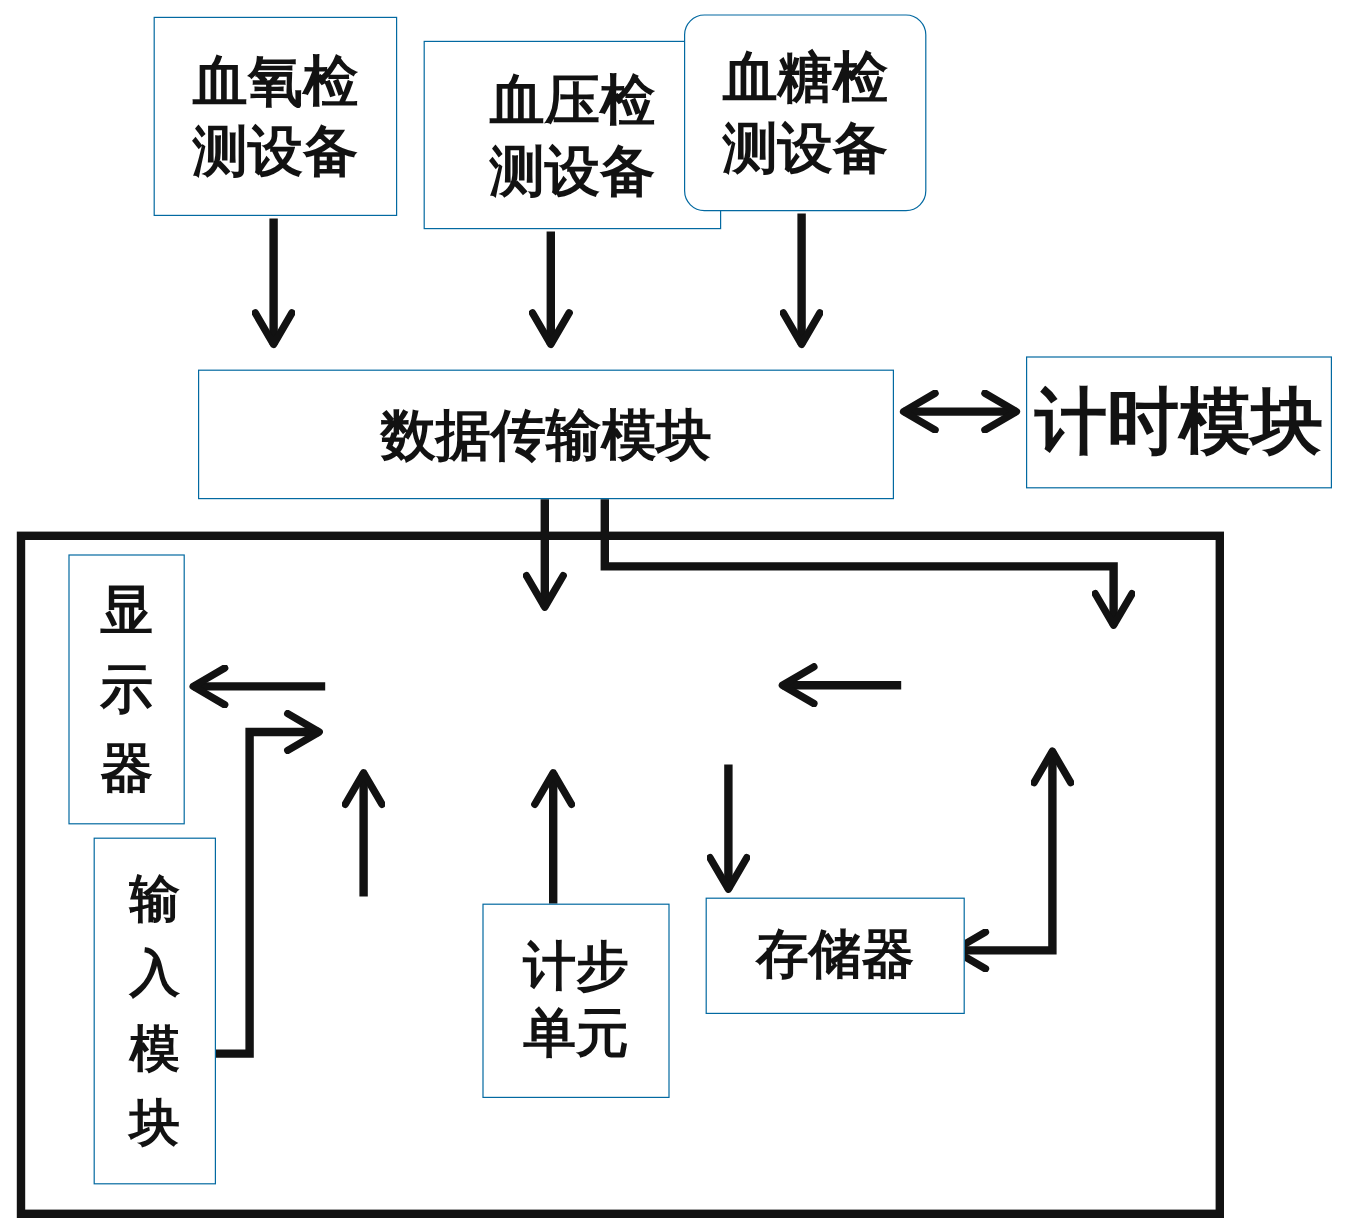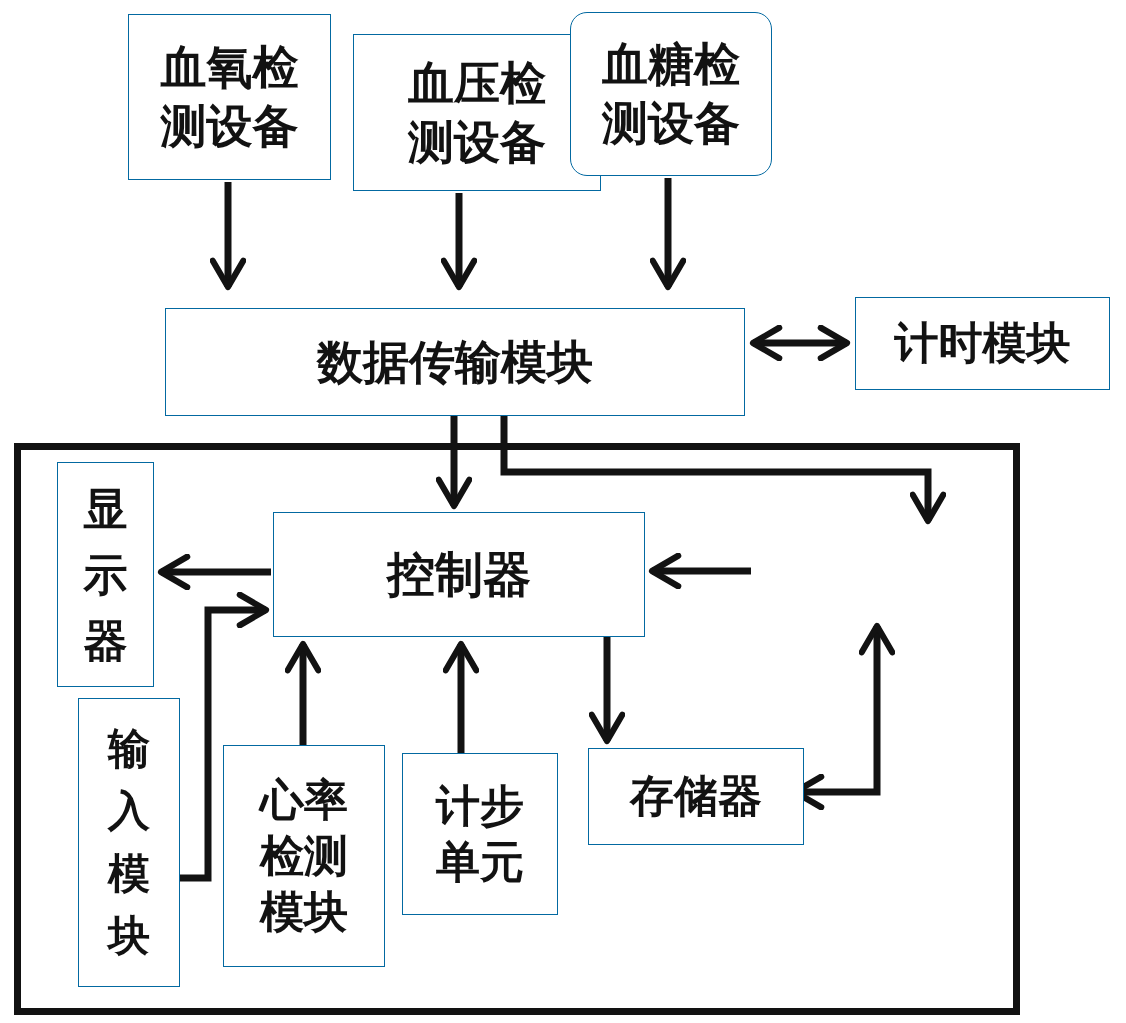--- a/index.html
+++ b/index.html
@@ -48,21 +48,21 @@
     font-weight: bold;
     white-space: nowrap;
     z-index: 2;
   }
 
   
   .n-blood-oxygen   { left:128px; top:14px;  width:203px; height:166px; font-size:46px; }
   .n-blood-pressure { left:353px; top:34px;  width:248px; height:157px; font-size:46px; }
   .n-blood-glucose  { left:570px; top:12px;  width:202px; height:164px; font-size:46px;border-radius:17px; }
   .n-data-transfer  { left:165px; top:292px; width:580px; height:108px; font-size:46px;margin-top:16px; }
-  .n-timing         { left:855px; top:297px; width:255px; height:93px;  font-size:44px; }
+  .n-timing         { left:855px; top:297px; width:255px; height:110px;  font-size:60px; }
   .n-container      { left:14px;  top:443px; width:1006px; height:572px; }
   .n-display        { left:57px;  top:462px; width:97px;  height:225px; font-size:44px; line-height:1.5; }
   .n-controller     { left:273px; top:512px; width:372px; height:125px; font-size:48px; }
   .n-comparison     { left:749px; top:527px; width:256px; height:93px;  font-size:42px; }
   .n-input          { left:78px;  top:698px; width:102px; height:289px; font-size:42px; line-height:1.48; }
   .n-heart-rate     { left:223px; top:745px; width:162px; height:222px; font-size:44px; }
   .n-step           { left:402px; top:753px; width:156px; height:162px; font-size:44px; }
   .n-storage        { left:572px; top:748px; width:216px; height:97px;  font-size:44px;margin-left:16px; }
   .l-bracelet       { left:424px; top:928px; font-size:45px; }
 </style>
@@ -104,31 +104,27 @@
 测设备</div>
 
   <div class="node n-data-transfer">数据传输模块</div>
 
   <div class="node n-timing">计时模块</div>
 
   <div class="node n-display">显
 示
 器</div>
 
-  <div class="node n-controller">控制器</div>
 
 
   <div class="node n-input">输
 入
 模
 块</div>
 
-  <div class="node n-heart-rate">心率
-检测
-模块</div>
 
   <div class="node n-step">计步
 单元</div>
 
   <div class="node n-storage">存储器</div>
 
 
 </div>
 
 </body></html>

